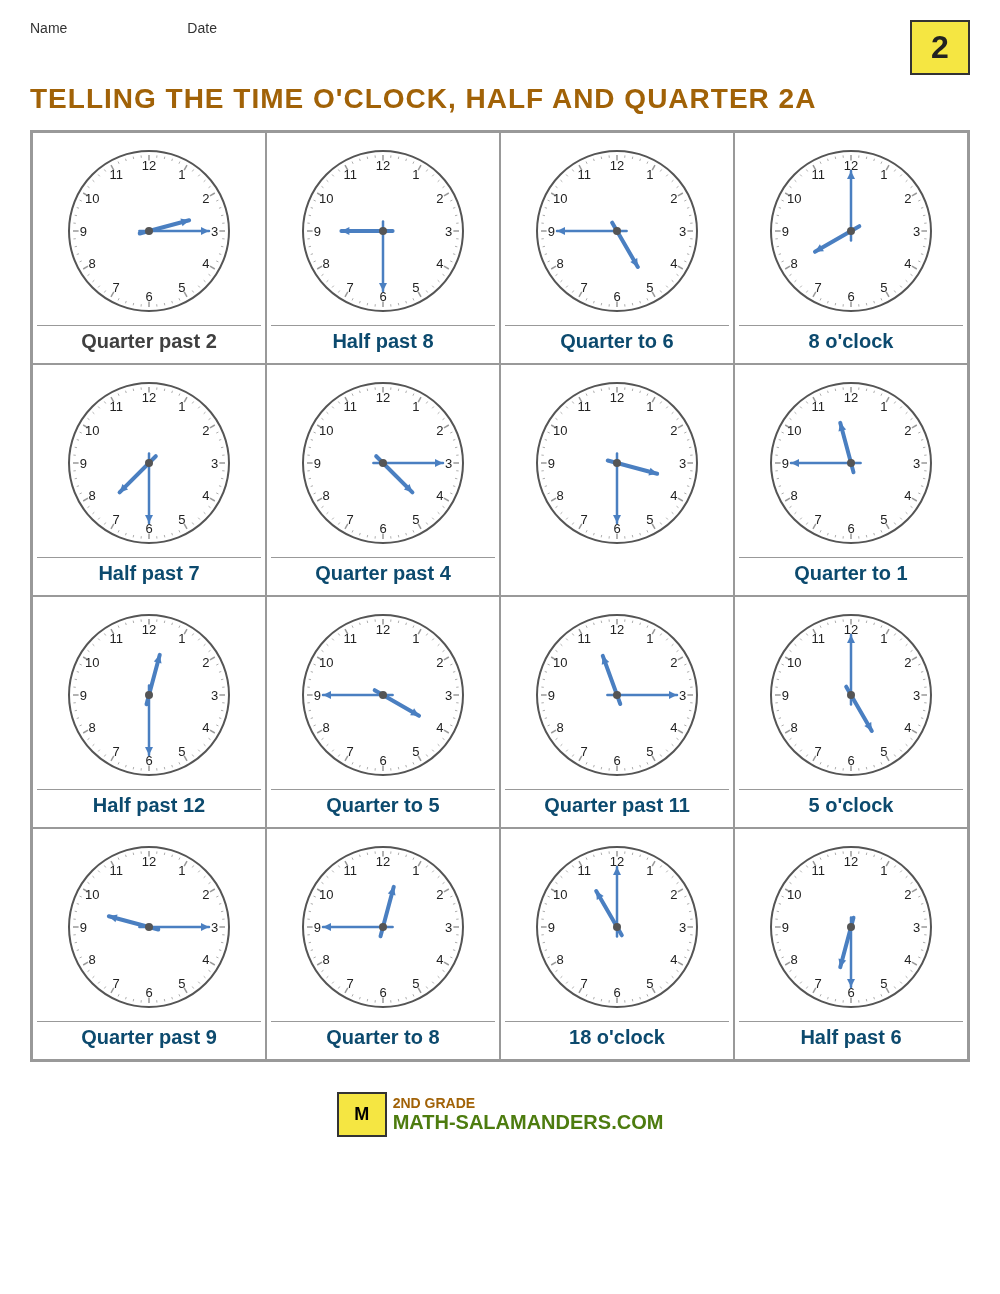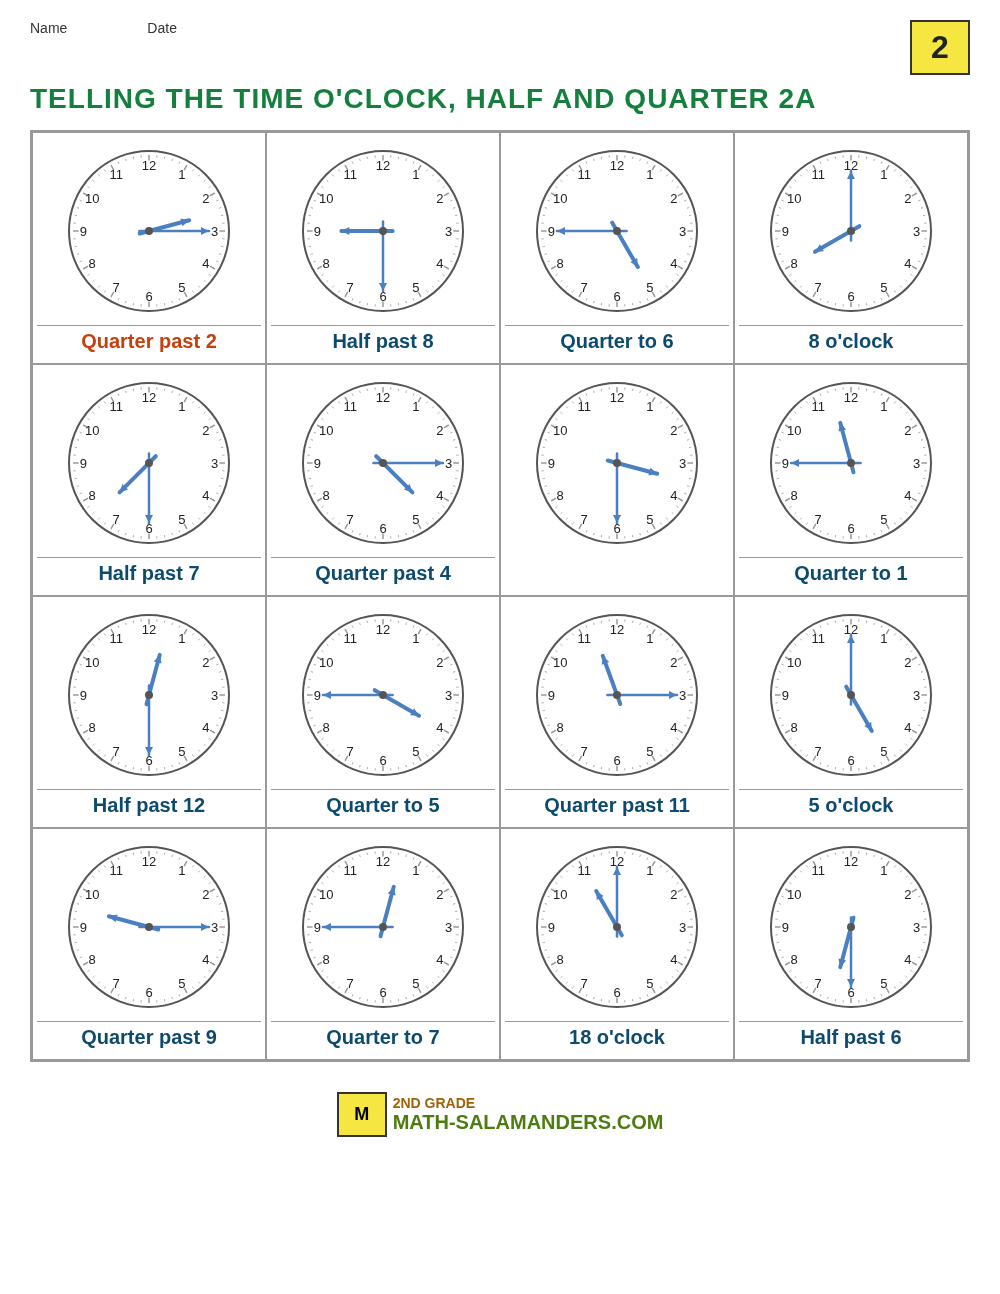--- a/index.html
+++ b/index.html
@@ -11,21 +11,21 @@
       padding: 20px 30px;
     }
     .top-bar {
       display: flex;
       justify-content: space-between;
       align-items: flex-start;
       margin-bottom: 8px;
     }
     .name-date {
       display: flex;
-      gap: 80px;
+      gap: 120px;
       font-size: 14px;
       color: #333;
     }
     .logo-box {
       border: 2px solid #333;
       width: 60px;
       height: 55px;
       display: flex;
       align-items: center;
       justify-content: center;
@@ -36,21 +36,21 @@
       position: relative;
     }
     .logo-box .grade-num {
       font-size: 32px;
       font-weight: bold;
       color: #222;
     }
     .page-title {
       font-size: 28px;
       font-weight: bold;
-      color: #15803d;
+      color: #a16207;
       letter-spacing: 1px;
       margin-bottom: 15px;
     }
     .grid {
       border: 2px solid #999;
       display: grid;
       grid-template-columns: repeat(4, 1fr);
     }
     .cell {
       border: 1px solid #999;
@@ -61,21 +61,21 @@
     }
     .cell-label {
       font-size: 20px;
       font-weight: bold;
       text-align: center;
       padding: 4px 0 6px 0;
       width: 100%;
       border-top: 1px solid #999;
       margin-top: 4px;
     }
-    .label-black { color: #c2410c; }
+    .label-black { color: #404040; }
     .label-red { color: #0c4a6e; }
 
     
     .clock-wrap {
       position: relative;
       width: 180px;
       height: 180px;
     }
 
     .footer {
@@ -1253,21 +1253,21 @@
           <text x="33.18873351174083" y="122.79999999999998" text-anchor="middle" dominant-baseline="central" font-size="13" font-family="Arial" fill="#222">8</text>
           <text x="24.400000000000006" y="90.00000000000001" text-anchor="middle" dominant-baseline="central" font-size="13" font-family="Arial" fill="#222">9</text>
           <text x="33.188733511740836" y="57.199999999999996" text-anchor="middle" dominant-baseline="central" font-size="13" font-family="Arial" fill="#222">10</text>
           <text x="57.199999999999974" y="33.18873351174085" text-anchor="middle" dominant-baseline="central" font-size="13" font-family="Arial" fill="#222">11</text>
     <line x1="87.5153371670158" y1="99.27288793237506" x2="100.76687227626486" y2="49.817485626374754" stroke="#4a7fc1" stroke-width="4" stroke-linecap="round"></line>
           <path d="M100.76687227626486,49.817485626374754 L102.56002322060097,58.58016841709738 L94.83261661028841,56.509616056277224 Z" fill="#4a7fc1"></path>
     <line x1="99.6" y1="90" x2="30" y2="90.00000000000001" stroke="#4a7fc1" stroke-width="2.5" stroke-linecap="round"></line>
           <path d="M30,90.00000000000001 L38,86.00000000000001 L38,94.00000000000001 Z" fill="#4a7fc1"></path>
     <circle cx="90" cy="90" r="4" fill="#555"></circle>
   </svg></div>
-      <div class="cell-label label-red">Quarter to 7</div>
+      <div class="cell-label label-red">Quarter to 8</div>
     </div>
     <div class="cell">
       <div class="clock-wrap"><svg width="180" height="180" viewBox="0 0 180 180">
     <circle cx="90" cy="90" r="80" fill="white" stroke="#555" stroke-width="2"></circle>
     <line x1="90" y1="14" x2="90" y2="19.599999999999994" stroke="#999" stroke-width="1.5"></line>
           <line x1="97.94416320834166" y1="14.416335952011224" x2="97.6932948964993" y2="16.803188500895075" stroke="#999" stroke-width="0.8"></line>
           <line x1="105.80128850214972" y1="15.660782344230782" x2="105.3023004441871" y2="18.0083365859919" stroke="#999" stroke-width="0.8"></line>
           <line x1="113.48529157249601" y1="17.719704761568337" x2="112.74365078599614" y2="20.002240400676698" stroke="#999" stroke-width="0.8"></line>
           <line x1="120.91198487376082" y1="20.57054521916234" x2="119.9358169303789" y2="22.76305431750457" stroke="#999" stroke-width="0.8"></line>
           <line x1="128" y1="24.182069312382666" x2="125.20000000000002" y2="29.031811573575517" stroke="#999" stroke-width="1.5"></line>

